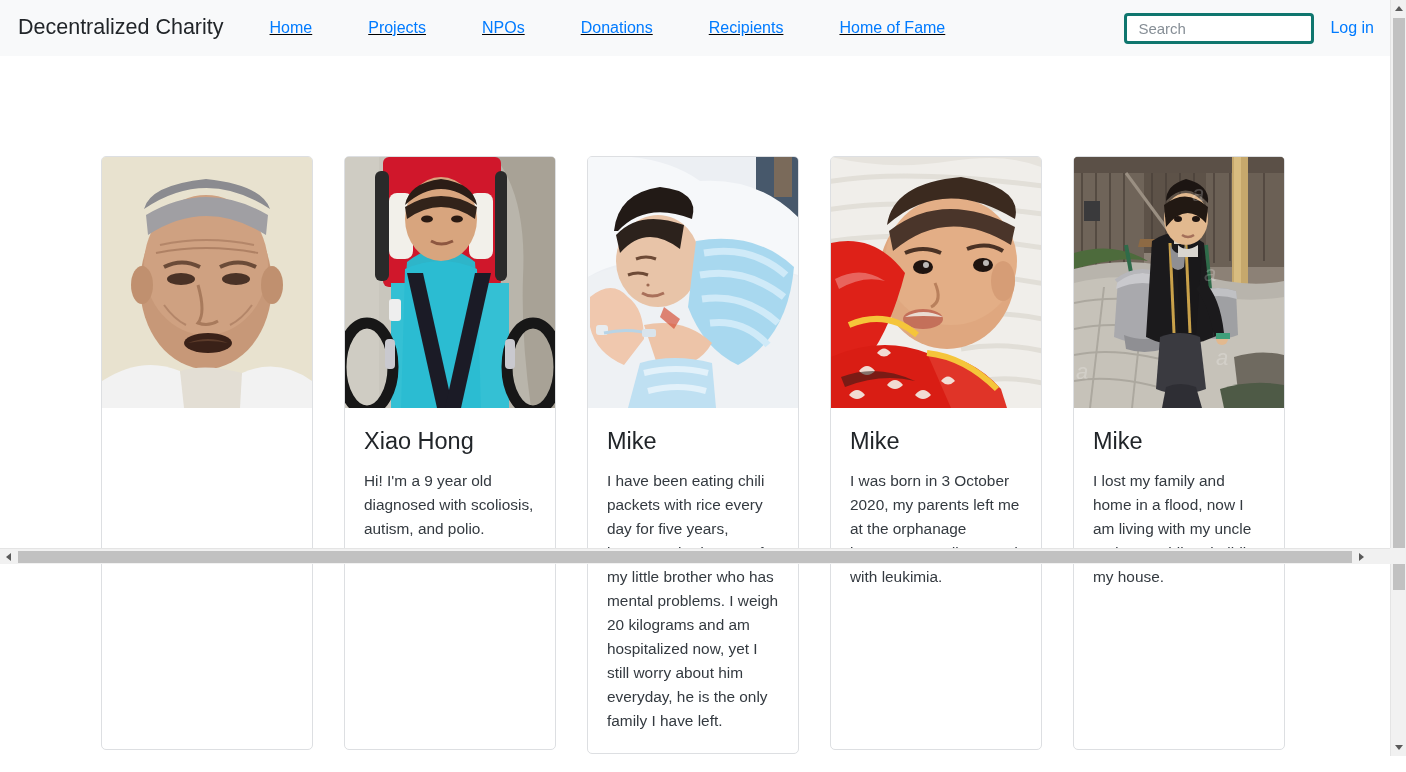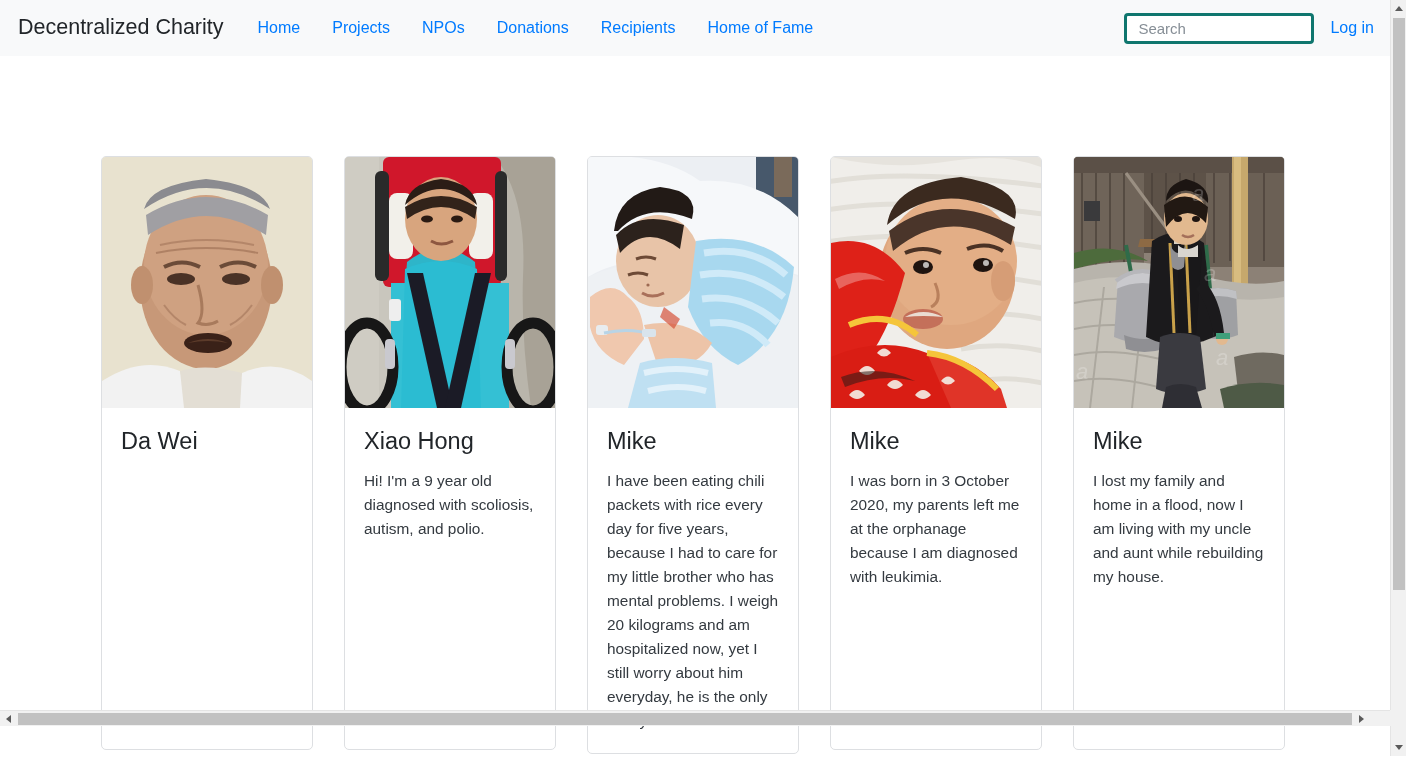--- a/index.html
+++ b/index.html
@@ -9,21 +9,21 @@
     width: 1406px; height: 772px;
     overflow: hidden;
     background: #ffffff;
     font-family: "Liberation Sans", sans-serif;
   }
 
   
   .viewport {
     position: relative;
     width: 1406px;
-    height: 726px;
+    height: 564px;
     background: #404040;
   }
 
   .page {
     position: absolute;
     left: 0; top: 0;
     width: 1390px;
     height: 756px;
     overflow: hidden;
     background: #ffffff;
@@ -46,21 +46,21 @@
     margin-right: 18px;
     text-decoration: none;
     font-weight: normal;
   }
   .nav-links {
     display: flex;
     align-items: center;
     list-style: none;
     margin: 0; padding: 0;
   }
-  .nav-links li { margin: 0; }
+  .nav-links li { margin: 12px; text-decoration: underline; }
   .nav-link {
     display: block;
     color: #007bff;
     font-size: 16px;
     text-decoration: none;
     padding: 8px 16px;
     white-space: nowrap;
   }
   .nav-right {
     margin-left: auto;
@@ -245,21 +245,20 @@
               <path d="M0 224 Q40 198 78 214 L88 251 L0 251 Z" fill="#f2f2f2"></path>
               <path d="M210 224 Q176 200 140 216 L130 251 L210 251 Z" fill="#f2f2f2"></path>
               <path d="M78 214 Q104 206 140 216 L138 251 L82 251 Z" fill="#e3ded4"></path>
               <path d="M54 96 Q104 86 156 96" stroke="#9a6c51" stroke-width="2" fill="none" opacity="0.6"></path>
               <path d="M58 88 Q104 78 152 88" stroke="#9a6c51" stroke-width="2" fill="none" opacity="0.5"></path>
               <path d="M62 148 Q72 162 84 168" stroke="#9a6c51" stroke-width="2" fill="none" opacity="0.5"></path>
               <path d="M150 148 Q140 162 128 168" stroke="#9a6c51" stroke-width="2" fill="none" opacity="0.5"></path>
             </svg>
           </div>
           <div class="card-body">
-            <h5 class="card-title">Da Wei</h5>
           </div>
         </div>
 
         <div class="card">
           <div class="card-img">
             <svg viewBox="0 0 210 251" preserveAspectRatio="none" aria-hidden="true">
               <rect x="0" y="0" width="210" height="251" fill="#c9c6bd"></rect>
               <rect x="150" y="0" width="60" height="251" fill="#b9b5ab"></rect>
               <path d="M150 0 Q182 40 178 120 Q176 180 186 251 L210 251 L210 0 Z" fill="#a8a296"></path>
               <rect x="0" y="0" width="34" height="251" fill="#cfccc3"></rect>

